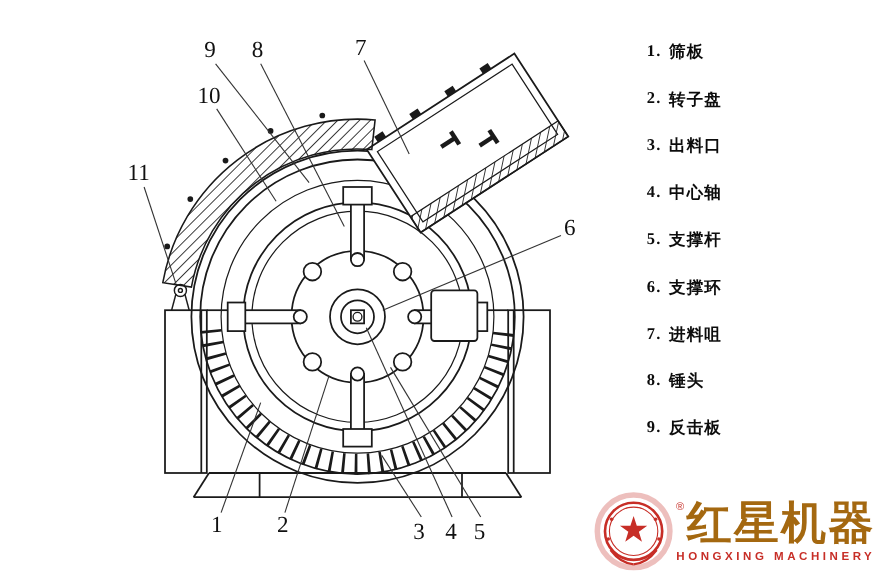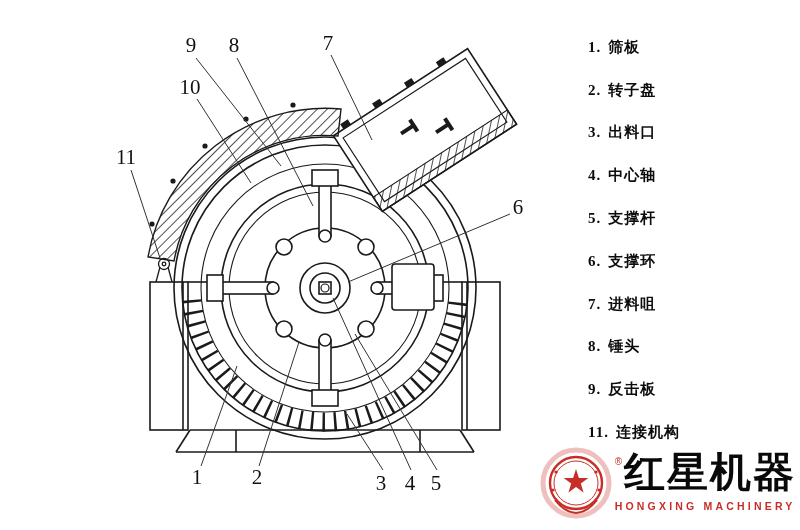--- a/index.html
+++ b/index.html
@@ -21,26 +21,26 @@
   .legend-item .num{margin-right:7px;font-family:"Liberation Serif",serif;}
   
   .logo{
     position:absolute;right:4px;bottom:10px;z-index:2;display:flex;align-items:center;
     opacity:.96;
   }
   .logo-text{display:flex;flex-direction:column;margin-left:2px;}
   .brand-row{display:flex;align-items:flex-start;}
   .registered{font-size:10px;color:#c5261f;margin-right:2px;margin-top:2px;font-family:"Liberation Sans",sans-serif;}
   .brand{
-    font-size:41px;line-height:1.05;font-weight:bold;color:#000000;
-    font-family:Liberation Mono, monospace;letter-spacing:2px;
+    font-size:41px;line-height:1.05;font-weight:bold;color:#a16207;
+    font-family:Liberation Sans, sans-serif;letter-spacing:2px;
   }
   .subtitle{
     font-size:10.5px;letter-spacing:3.2px;color:#c5261f;font-weight:bold;
-    font-family:"Liberation Sans", sans-serif;margin-top:3px;text-align:left;
+    font-family:"Liberation Sans", sans-serif;margin-top:3px;text-align:center;
   }
 </style>
 </head>
 <body>
 
 <div class="stage">
 
   <svg width="570" height="530" viewBox="0 0 570 530" style="position:absolute;left:0;top:0;z-index:1;">
     <defs>
       <pattern id="hatch" patternUnits="userSpaceOnUse" width="7" height="7" patternTransform="rotate(45)">
@@ -207,24 +207,20 @@
         <span class="num">7.</span>
         <span>进料咀</span>
       </div>
     <div class="legend-item">
         <span class="num">8.</span>
         <span>锤头</span>
       </div>
     <div class="legend-item">
         <span class="num">9.</span>
         <span>反击板</span>
-      </div>
-    <div class="legend-item">
-        <span class="num">11.</span>
-        <span>连接机构</span>
       </div>
   </div>
 
   <div class="logo">
     <svg width="74" height="74" viewBox="0 0 74 74">
       <circle cx="37" cy="37" r="33" fill="none" stroke="rgba(197,38,31,0.30)" stroke-width="5"></circle>
       <circle cx="37" cy="37" r="26" fill="none" stroke="#c5261f" stroke-width="2.4"></circle>
       <circle cx="37" cy="37" r="22" fill="none" stroke="#c5261f" stroke-width="1"></circle>
       <polygon points="37,23 39.9,32 49.4,32 41.8,37.5 44.6,46.5 37,41 29.4,46.5 32.2,37.5 24.6,32 34.1,32" fill="#c5261f"></polygon>
       <circle cx="17" cy="26" r="1.6" fill="#c5261f"></circle>

